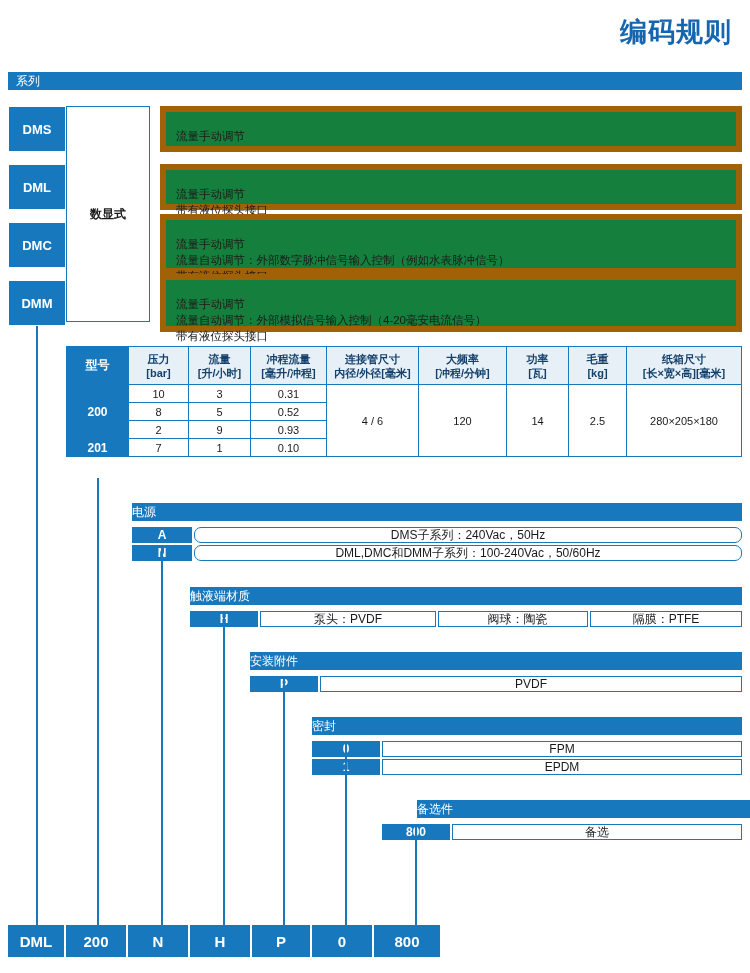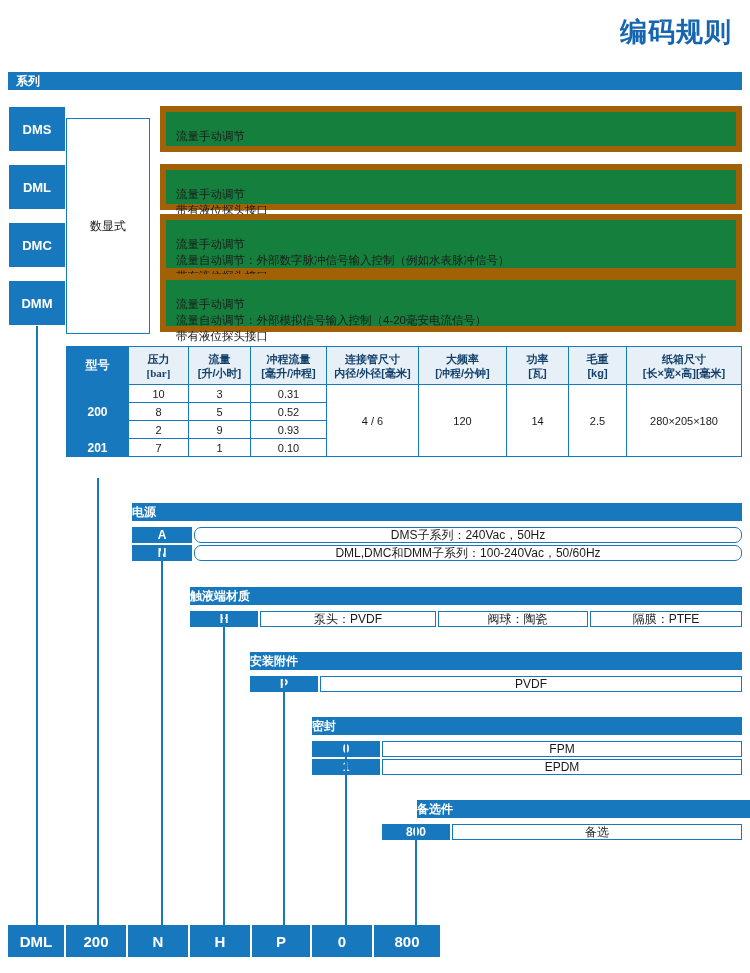--- a/index.html
+++ b/index.html
@@ -30,21 +30,21 @@
     font-weight: bold;
     color: #1565b0;
     letter-spacing: 1px;
   }
 
   
   .bluebar {
     background: #1878be;
     color: #ffffff;
     font-size: 12px;
-    font-weight: bold;
+    font-weight: normal;
     display: flex;
     align-items: center;
     box-sizing: border-box;
   }
   .blue-label {
     background: #1878be;
     color: #ffffff;
     font-size: 12px;
     font-weight: bold;
     display: flex;
@@ -87,30 +87,30 @@
     display: flex;
     align-items: center;
     justify-content: center;
     box-sizing: border-box;
     border: 1px solid #ffffff;
   }
 
   .series-type {
     position: absolute;
     left: 66px;
-    top: 118px;
+    top: 106px;
     width: 84px;
     height: 216px;
     border: 1px solid #1878be;
     box-sizing: border-box;
     display: flex;
     align-items: center;
     justify-content: center;
     font-size: 12px;
-    font-weight: normal;
+    font-weight: bold;
     background: #fff;
   }
 
   .desc-box {
     position: absolute;
     left: 160px;
     width: 582px;
     border: 6px solid #a16207;
     box-sizing: border-box;
     background: #15803d;
@@ -246,21 +246,21 @@
       <div>流量手动调节</div>
       <div>流量自动调节：外部模拟信号输入控制（4-20毫安电流信号）</div>
       <div>带有液位探头接口</div>
     </div>
   </div>
 
   <table class="spec">
     <tbody>
         <tr>
       <td class="modelhdr" style="width:62px;">型号</td>
-      <td class="hdr" style="width:60px;font-family:Liberation Serif, serif;">
+      <td class="hdr" style="width:60px;">
         <div>压力</div>
         <div>[bar]</div>
       </td>
       <td class="hdr" style="width:62px;">
         <div>流量</div>
         <div>[升/小时]</div>
       </td>
       <td class="hdr" style="width:76px;">
         <div>冲程流量</div>
         <div>[毫升/冲程]</div>

